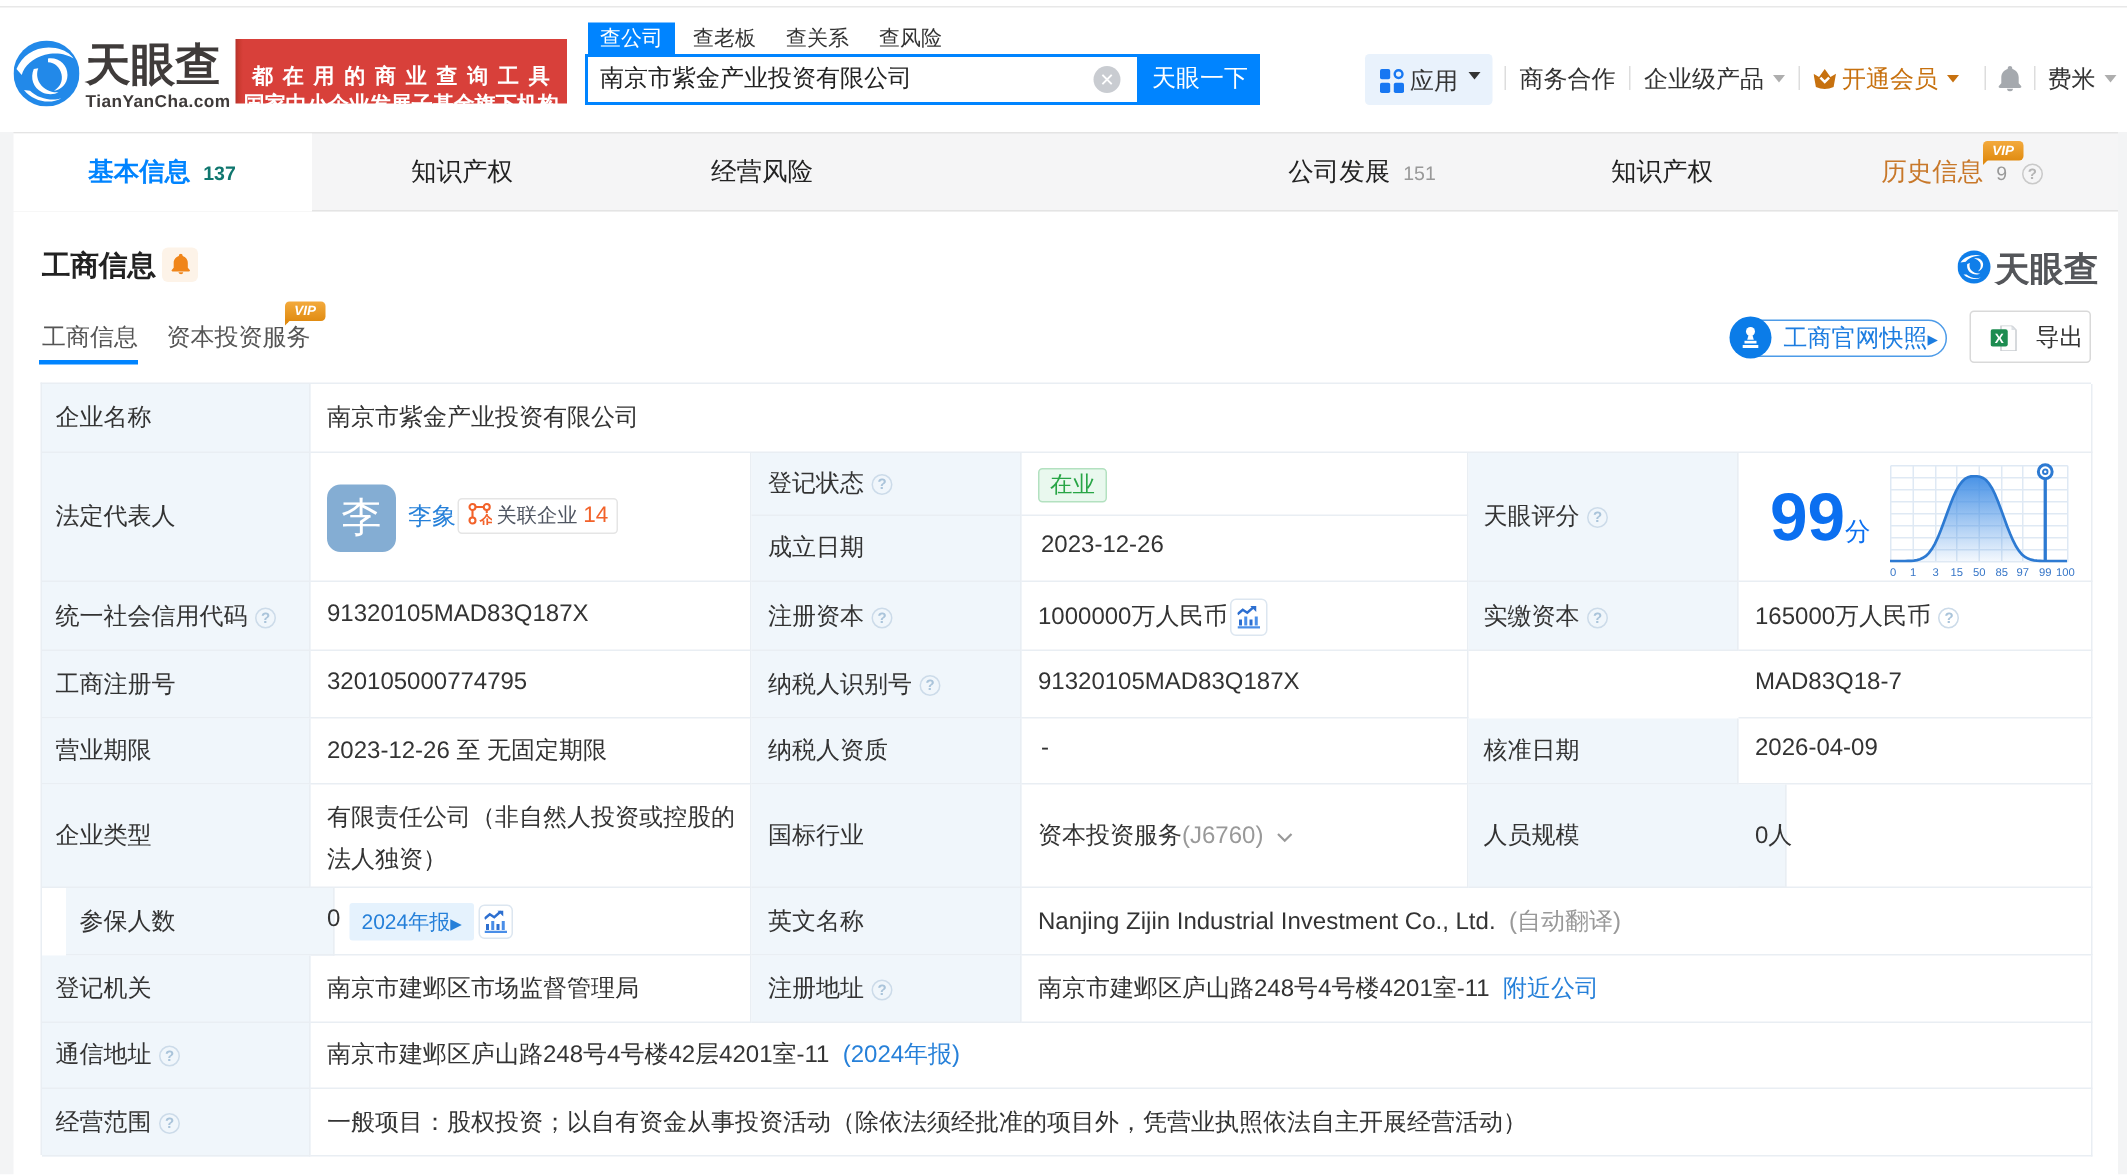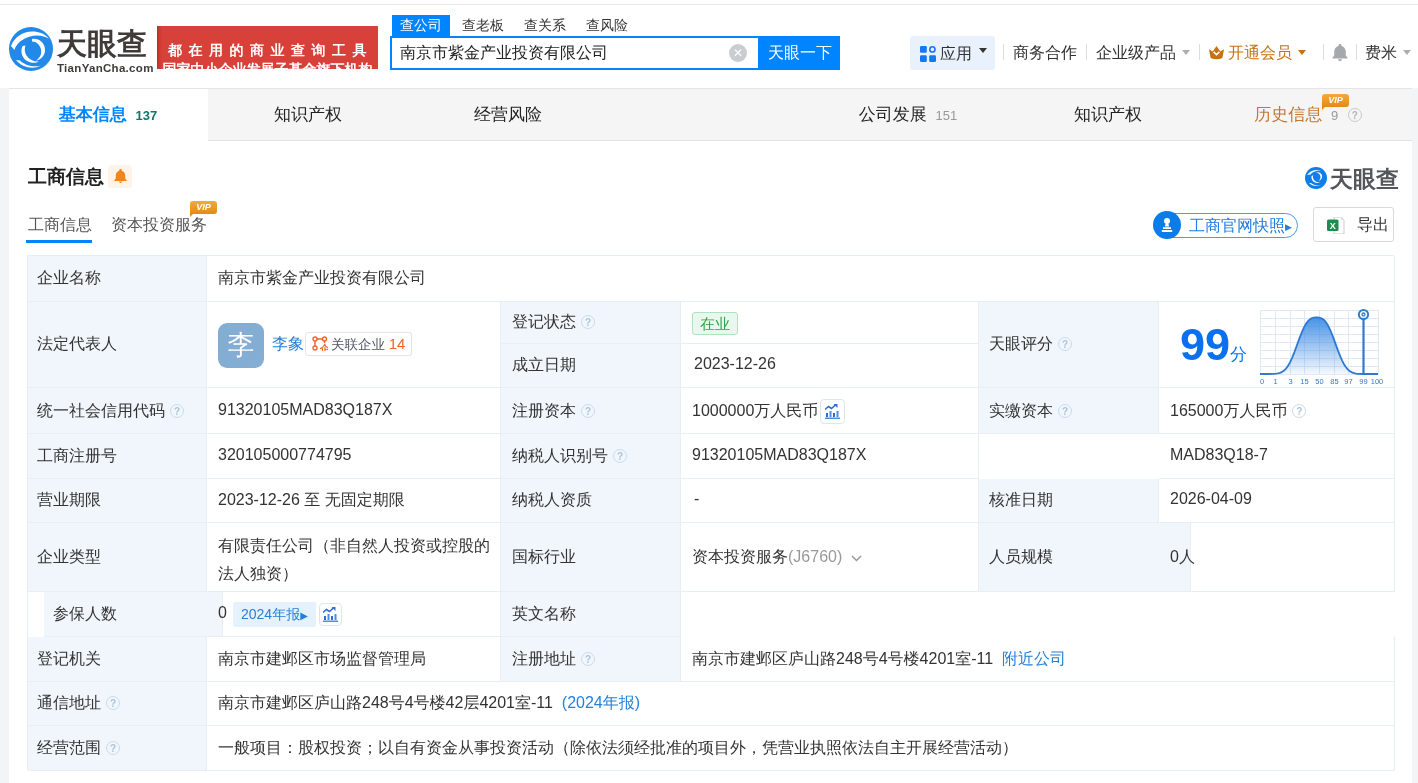--- a/index.html
+++ b/index.html
@@ -353,20 +353,23 @@
             <rect x="1" y="9" width="2" height="4" fill="#2d6fd0"></rect>
             <rect x="4.5" y="7" width="2" height="6" fill="#4a8ee8"></rect>
             <rect x="8" y="9" width="2" height="4" fill="#2d6fd0"></rect>
             <rect x="11.5" y="7" width="2" height="6" fill="#4a8ee8"></rect>
             <rect x="0" y="13.5" width="15" height="1.8" fill="#4a8ee8"></rect>
           </svg></div>
     </div>
     <div class="cell lab" style="left:473px;top:336px;width:180px;height:45px">
         <div class="in" style="left:11px;top:12px">英文名称</div>
       </div>
+    <div class="cell val" style="left:653px;top:336px;width:714px;height:45px">
+        <div class="in" style="left:11px;top:12px">Nanjing Zijin Industrial Investment Co., Ltd.&nbsp; <span class="gy">(自动翻译)</span></div>
+      </div>
 
     <div class="cell lab" style="left:0;top:381px;width:179px;height:45px">
         <div class="in" style="top:12px">登记机关</div>
       </div>
     <div class="cell val" style="left:179px;top:381px;width:294px;height:45px">
         <div class="in" style="top:12px">南京市建邺区市场监督管理局</div>
       </div>
     <div class="cell lab" style="left:473px;top:381px;width:180px;height:45px">
         <div class="in" style="left:11px;top:12px">注册地址<span class="q">?</span></div>
       </div>

